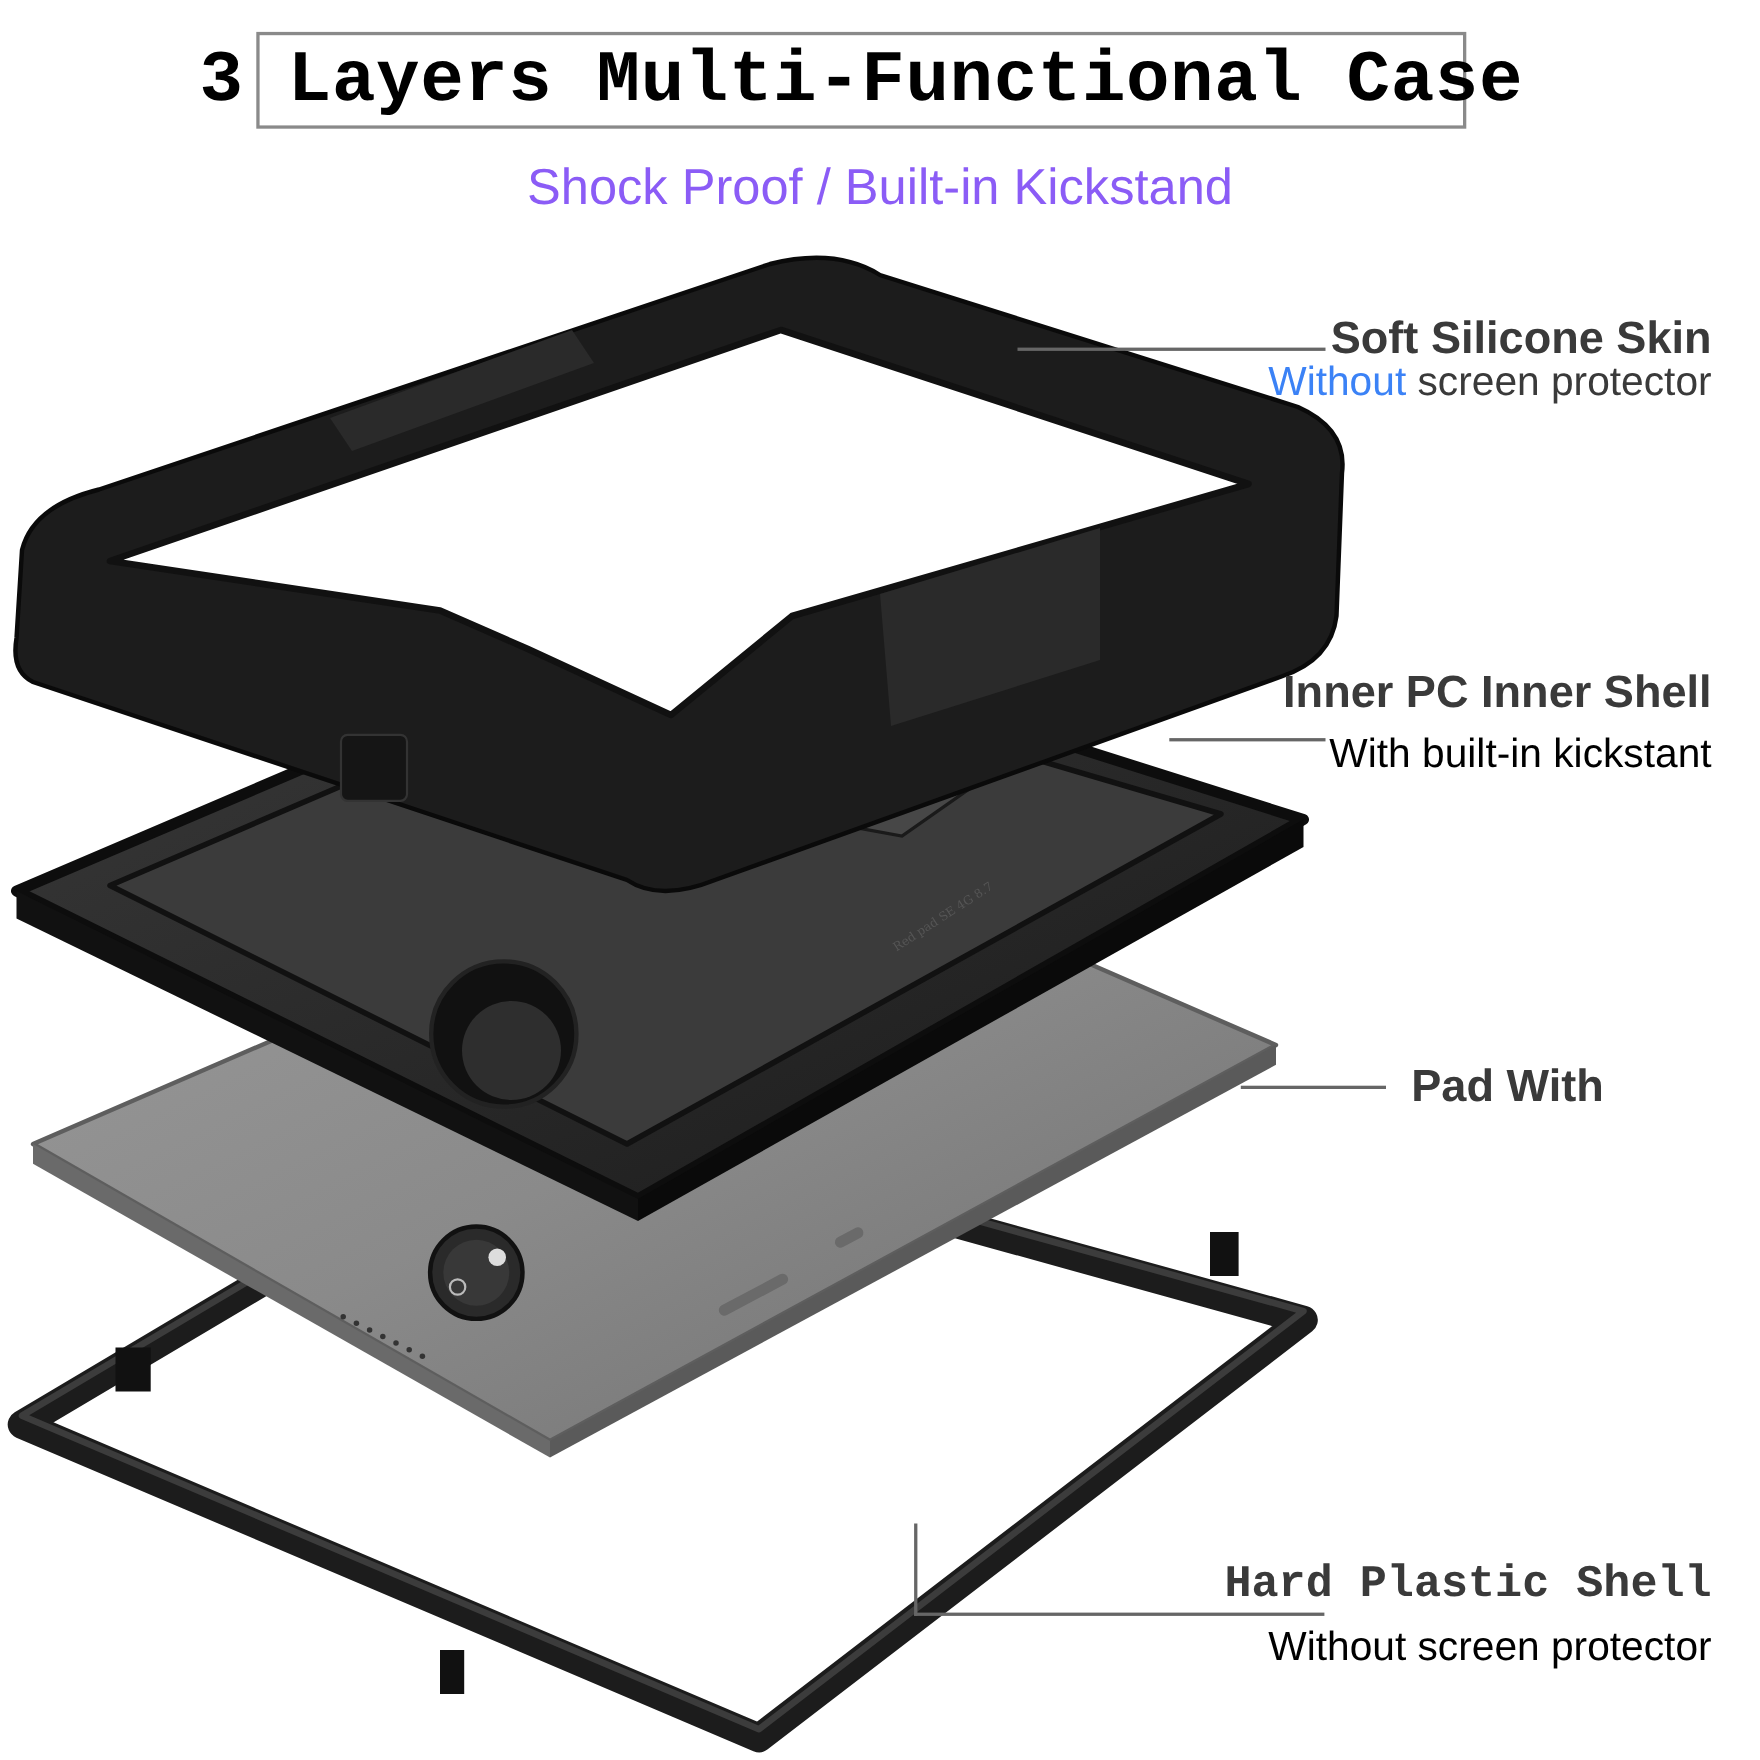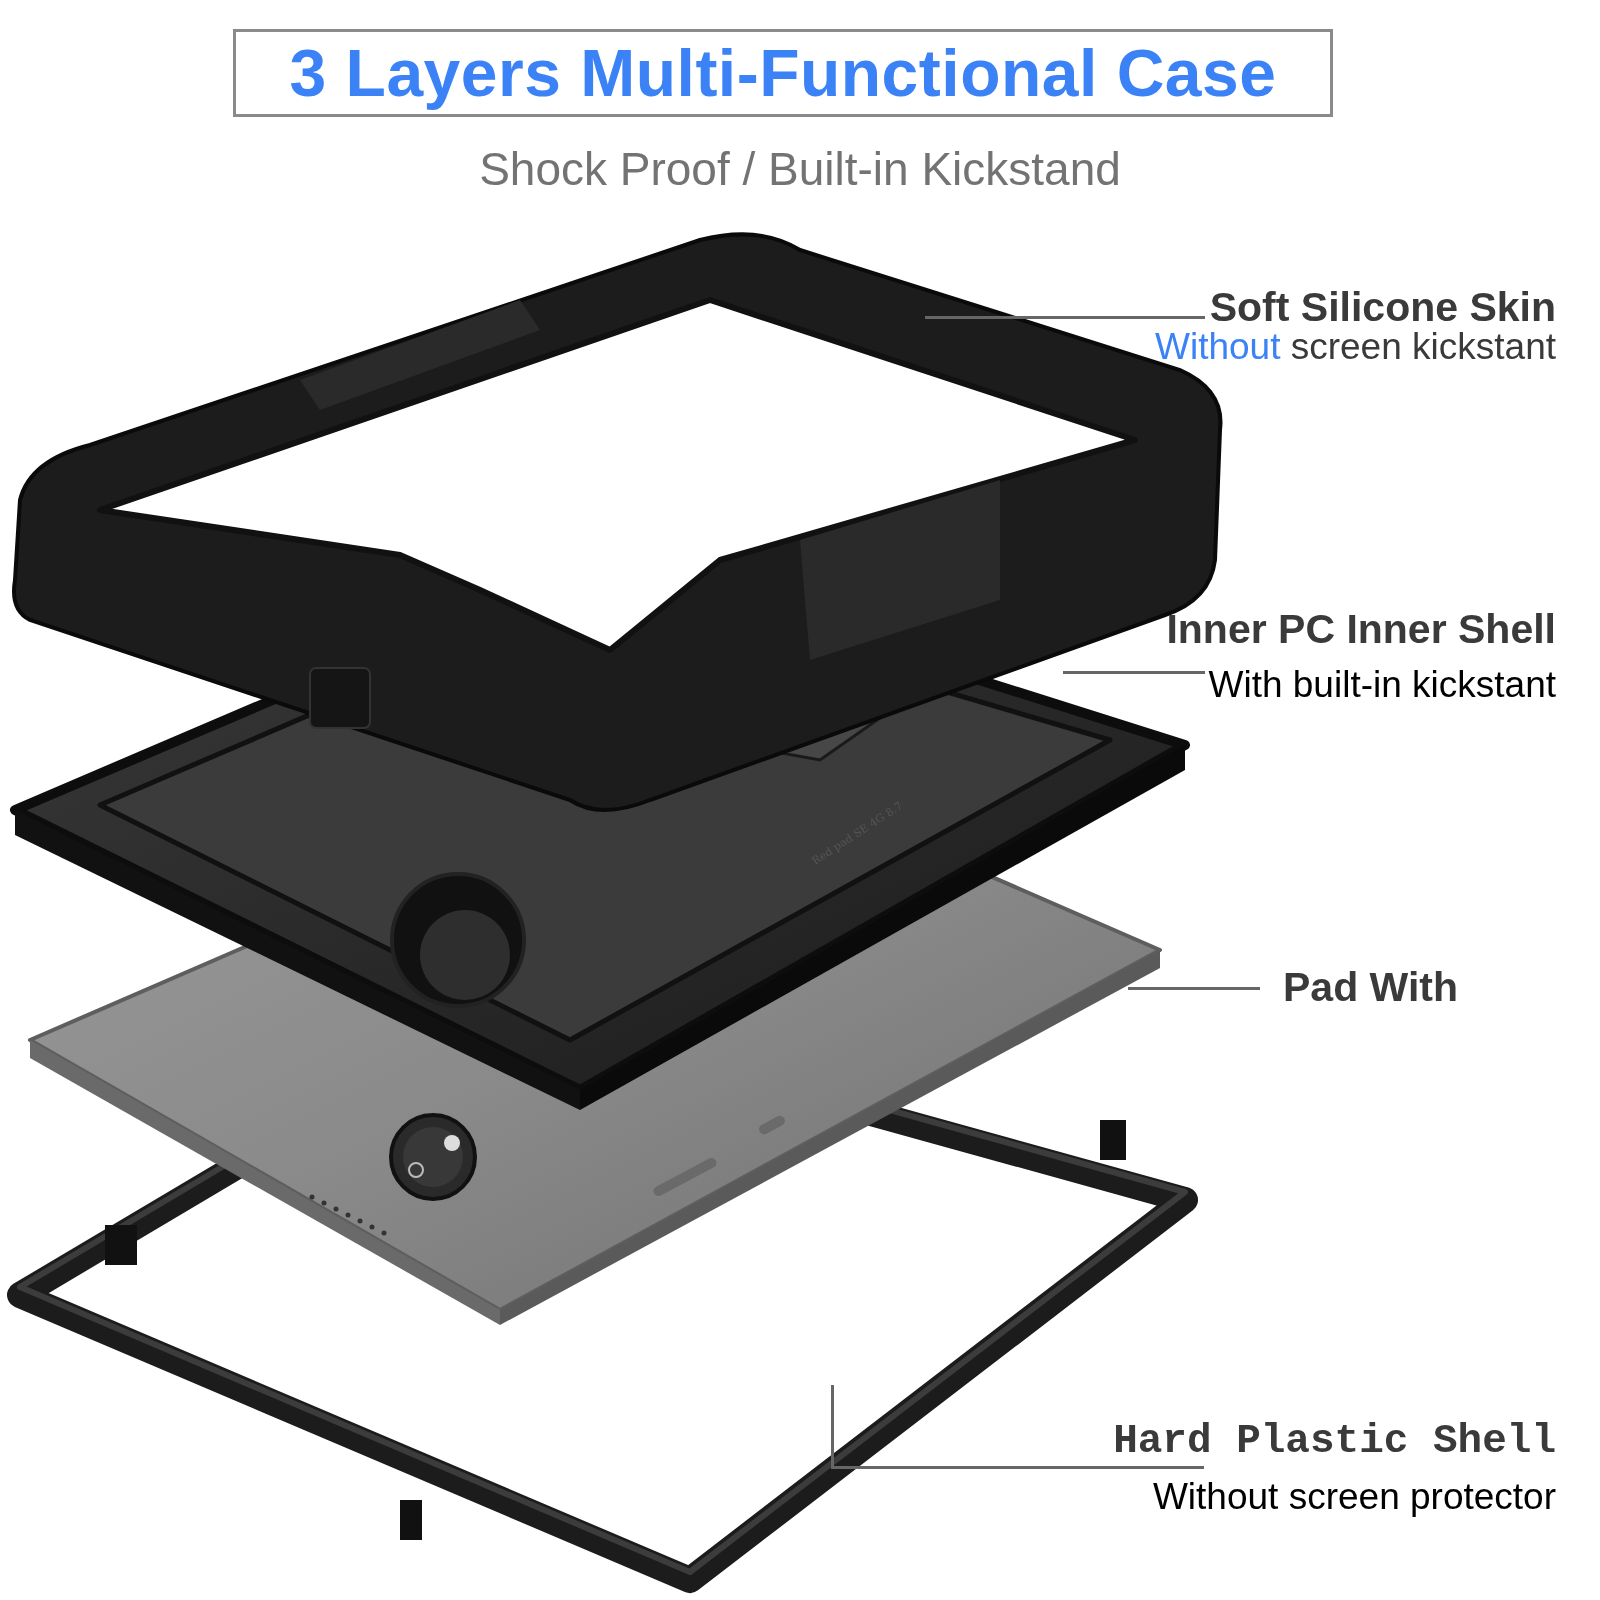--- a/index.html
+++ b/index.html
@@ -1,23 +1,23 @@
 <!DOCTYPE html>
 <html><head>
 <meta charset="utf-8">
 <style>
   html, body { margin:0; padding:0; background:#ffffff; }
   body { width:1600px; height:1600px; position:relative; overflow:hidden;
          font-family:"Liberation Sans", sans-serif; }
   .title-box { position:absolute; left:233px; top:29px; width:1100px; height:88px;
                border:3px solid #8a8a8a; box-sizing:border-box; display:flex;
                align-items:center; justify-content:center; background:#fff; }
-  .title { font-weight:bold; font-size:66px; color:#3b82f6; letter-spacing:0.5px; white-space:nowrap; }
+  .title { font-weight:bold; font-size:66px; color:#000000; letter-spacing:0.5px; white-space:nowrap;font-family:Liberation Mono, monospace; }
   .subtitle { position:absolute; left:0; width:1600px; top:142px; text-align:center;
-              font-size:46px; color:#737373; white-space:nowrap; }
+              font-size:46px; color:#8b5cf6; white-space:nowrap; }
   .callout-title { position:absolute; right:44px; font-weight:bold; font-size:41px; color:#3a3a3a; white-space:nowrap; text-align:right; }
   .callout-sub { position:absolute; right:44px; font-size:37px; color:#3a3a3a; white-space:nowrap; text-align:right; }
   .blue { color:#000000; }
   .red { color:#3b82f6; }
   .line { position:absolute; background:#666666; }
   svg.product { position:absolute; left:0; top:0; }
 </style>
 </head>
 <body>
 
@@ -84,21 +84,21 @@
     <path d="M 100,510 L 710,300 L 1135,440 L 720,560 L 610,650 L 480,590 L 400,555 Z" fill="#ffffff" stroke="#111" stroke-width="6" stroke-linejoin="round"></path>
     <polygon points="300,380 520,300 540,330 320,410" fill="#2a2a2a"></polygon>
     <polygon points="800,540 1000,480 1000,600 810,660" fill="#2a2a2a"></polygon>
     <rect x="310" y="668" width="60" height="60" rx="6" fill="#151515" stroke="#333" stroke-width="2"></rect>
   </g>
 </svg>
 
 <div class="line" style="left:925px; top:316px; width:280px; height:3px;"></div>
 <div class="callout-title" style="top:284px;">Soft Silicone Skin</div>
 <div class="callout-sub" style="top:326px;">
-  <span class="red">Without</span><span> screen kickstant</span>
+  <span class="red">Without</span><span> screen protector</span>
 </div>
 
 <div class="line" style="left:1063px; top:671px; width:142px; height:3px;"></div>
 <div class="callout-title" style="top:606px;">Inner PC Inner Shell</div>
 <div class="callout-sub blue" style="top:664px;">With built-in kickstant</div>
 
 <div class="line" style="left:1128px; top:987px; width:132px; height:3px;"></div>
 <div class="callout-title" style="top:964px; right:142px;">Pad With</div>
 
 <div class="line" style="left:831px; top:1385px; width:3px; height:84px;"></div>

